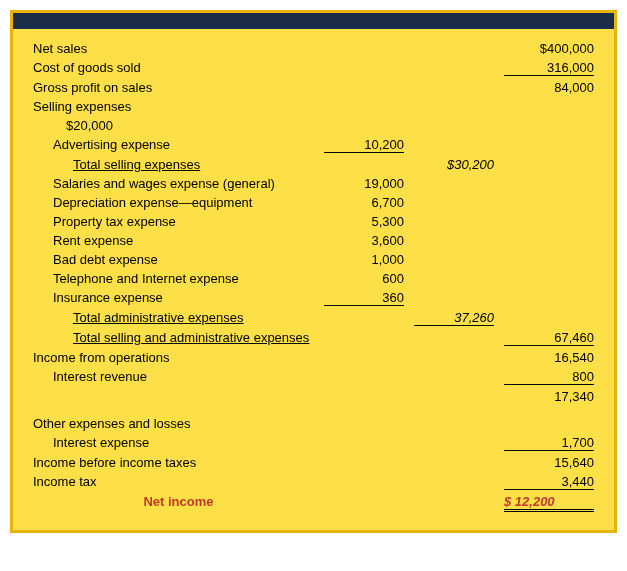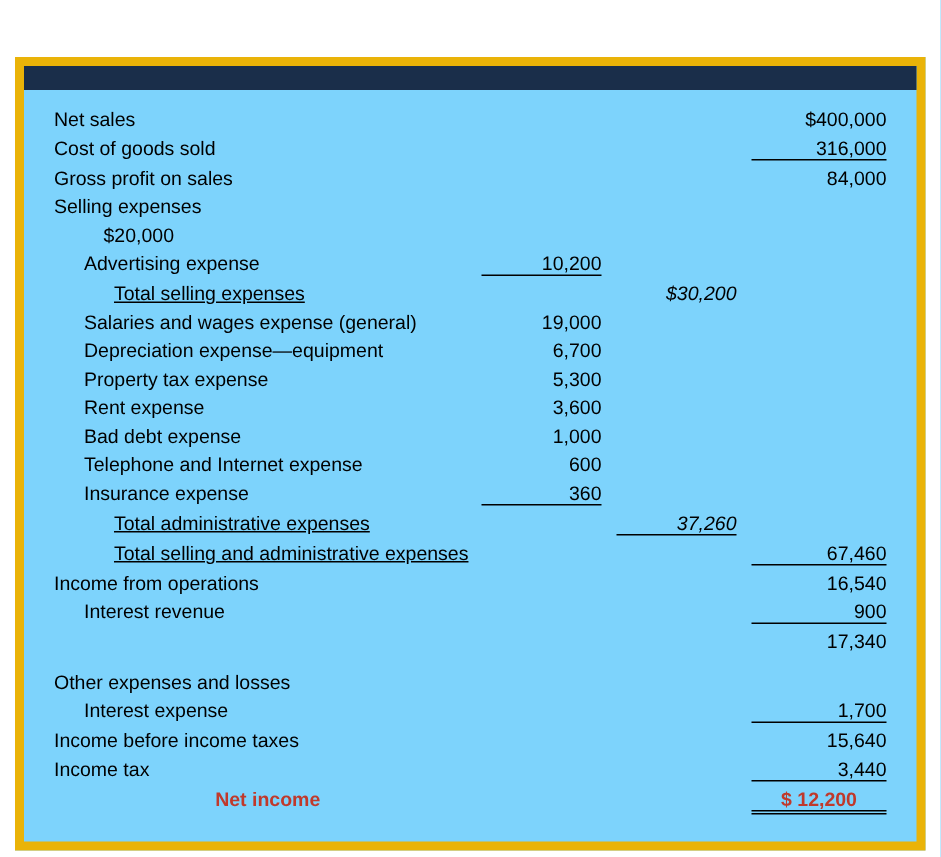--- a/index.html
+++ b/index.html
@@ -7,23 +7,22 @@
       font-family: Arial, sans-serif;
       font-size: 13px;
       background: #fff;
       display: flex;
       justify-content: center;
       align-items: flex-start;
       padding: 10px;
     }
     .statement-container {
       width: 620px;
-      border: 6px solid #eab308;
-      background: #7dd3fc;
-      margin-top: 28px;
+      border: 3px solid #eab308;
+      background: #fde047;
     }
     .header {
       background-color: #1a2e4a;
       color: #fff;
       text-align: center;
       padding: 8px 10px;
       font-weight: bold;
       font-size: 14px;
     }
     .content {
@@ -57,21 +56,22 @@
     .underline {
       border-bottom: 1px solid #000;
       display: inline-block;
       width: 100%;
       text-align: right;
     }
     .double-underline {
       border-bottom: 3px double #000;
       display: inline-block;
       width: 100%;
-      text-align: center;
+      text-align: left;
+      font-style: italic;
     }
     .net-income-label {
       color: #c0392b;
       font-weight: bold;
       text-align: center;
     }
     .net-income-value {
       color: #c0392b;
       font-weight: bold;
     }
@@ -184,21 +184,21 @@
       <div class="row">
         <div class="label">Income from operations</div>
         <div class="col1"></div>
         <div class="col2"></div>
         <div class="col3">16,540</div>
       </div>
       <div class="row">
         <div class="label indent1">Interest revenue</div>
         <div class="col1"></div>
         <div class="col2"></div>
-        <div class="col3"><span class="underline">900</span></div>
+        <div class="col3"><span class="underline">800</span></div>
       </div>
       <div class="row">
         <div class="label"></div>
         <div class="col1"></div>
         <div class="col2"></div>
         <div class="col3">17,340</div>
       </div>
       <div class="spacer"></div>
       <div class="row">
         <div class="label">Other expenses and losses</div>

